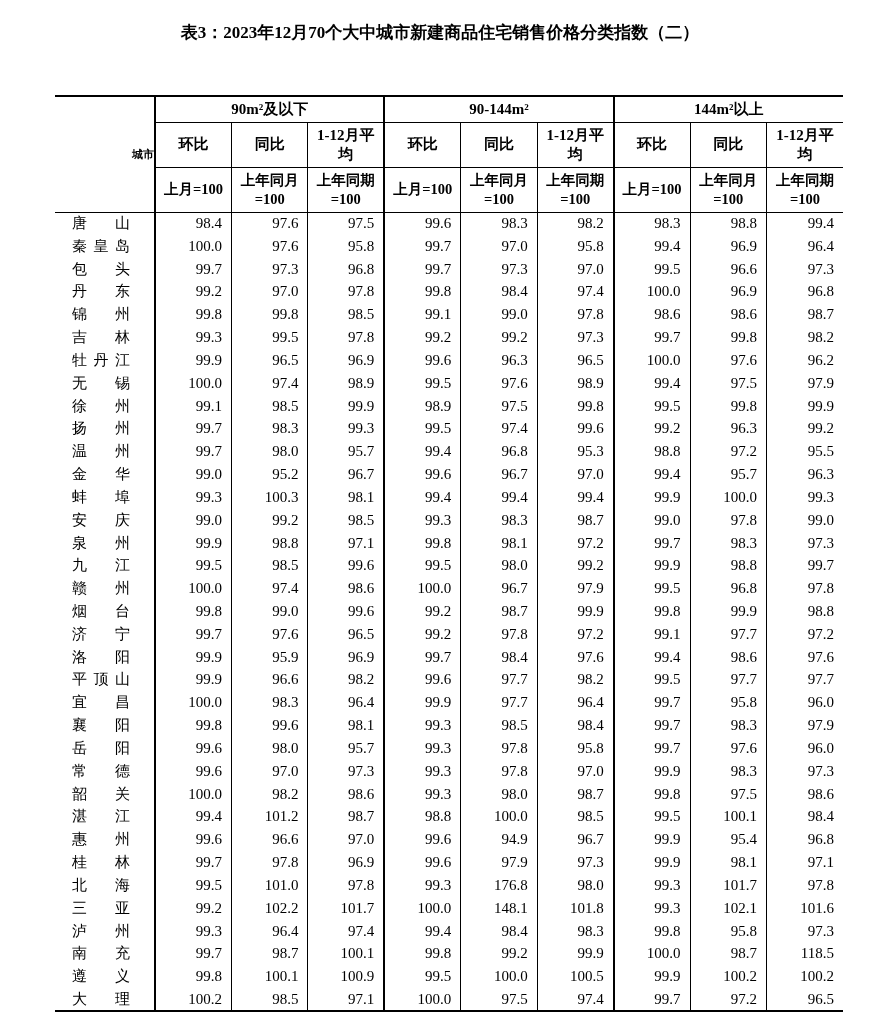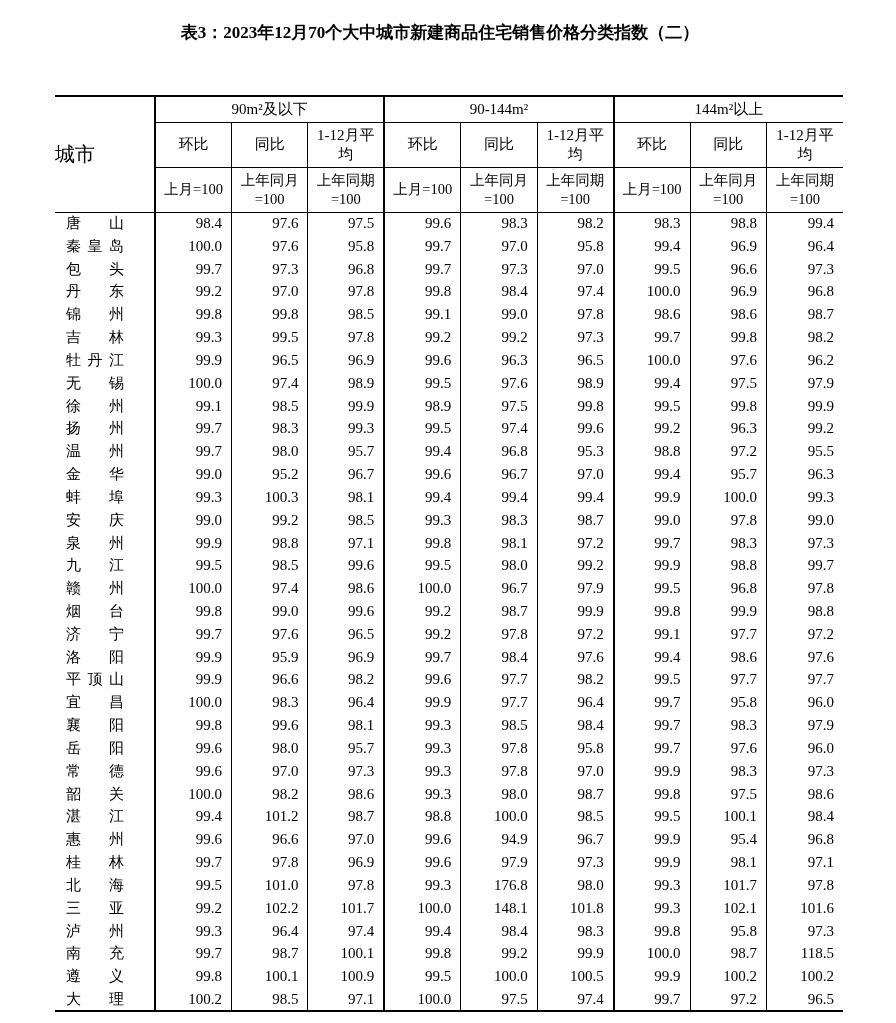--- a/index.html
+++ b/index.html
@@ -35,43 +35,43 @@
     vertical-align: middle;
     overflow: hidden;
   }
   
   .vthin  { border-left: 1px solid #000; }
   .vgroup { border-left: 2px solid #000; }
   
   thead tr.group-row  { height: 26px; }
   thead tr.metric-row { height: 45px; }
   thead tr.base-row   { height: 45px; }
-  thead th { border-bottom: 1px solid #000; text-align: center; line-height: 19px; }
+  thead th { border-bottom: 1px solid #000; text-align: center; line-height: 19px; font-weight: bold; }
   thead th.metric-cell { padding: 0 3px; }
   thead th.base-cell   { padding: 0 2px; font-size: 14.5px; }
   thead tr.base-row th { border-bottom: 1.5px solid #000; }
   th.city-head {
     border-bottom: 1.5px solid #000;
-    text-align: left;
-    font-size: 20px;
+    text-align: right;
+    font-size: 11px;
   }
   
   tbody tr { height: 22.83px; }
   tbody th, tbody td { border-top: none; border-bottom: none; }
   td.val {
     text-align: right;
     padding-right: 9px;
     font-size: 15px;
     font-family: "Liberation Serif", "DejaVu Serif", serif;
   }
   th.city-cell { text-align: left; }
   .cjk {
     display: block;
     width: 58px;
-    margin-left: 11px;
+    margin-left: 17px;
     text-align: justify;
     text-align-last: justify;
     font-size: 15px;
     white-space: nowrap;
   }
 </style>
 </head>
 <body>
 
 <h1 class="page-title">表3：2023年12月70个大中城市新建商品住宅销售价格分类指数（二）</h1>

